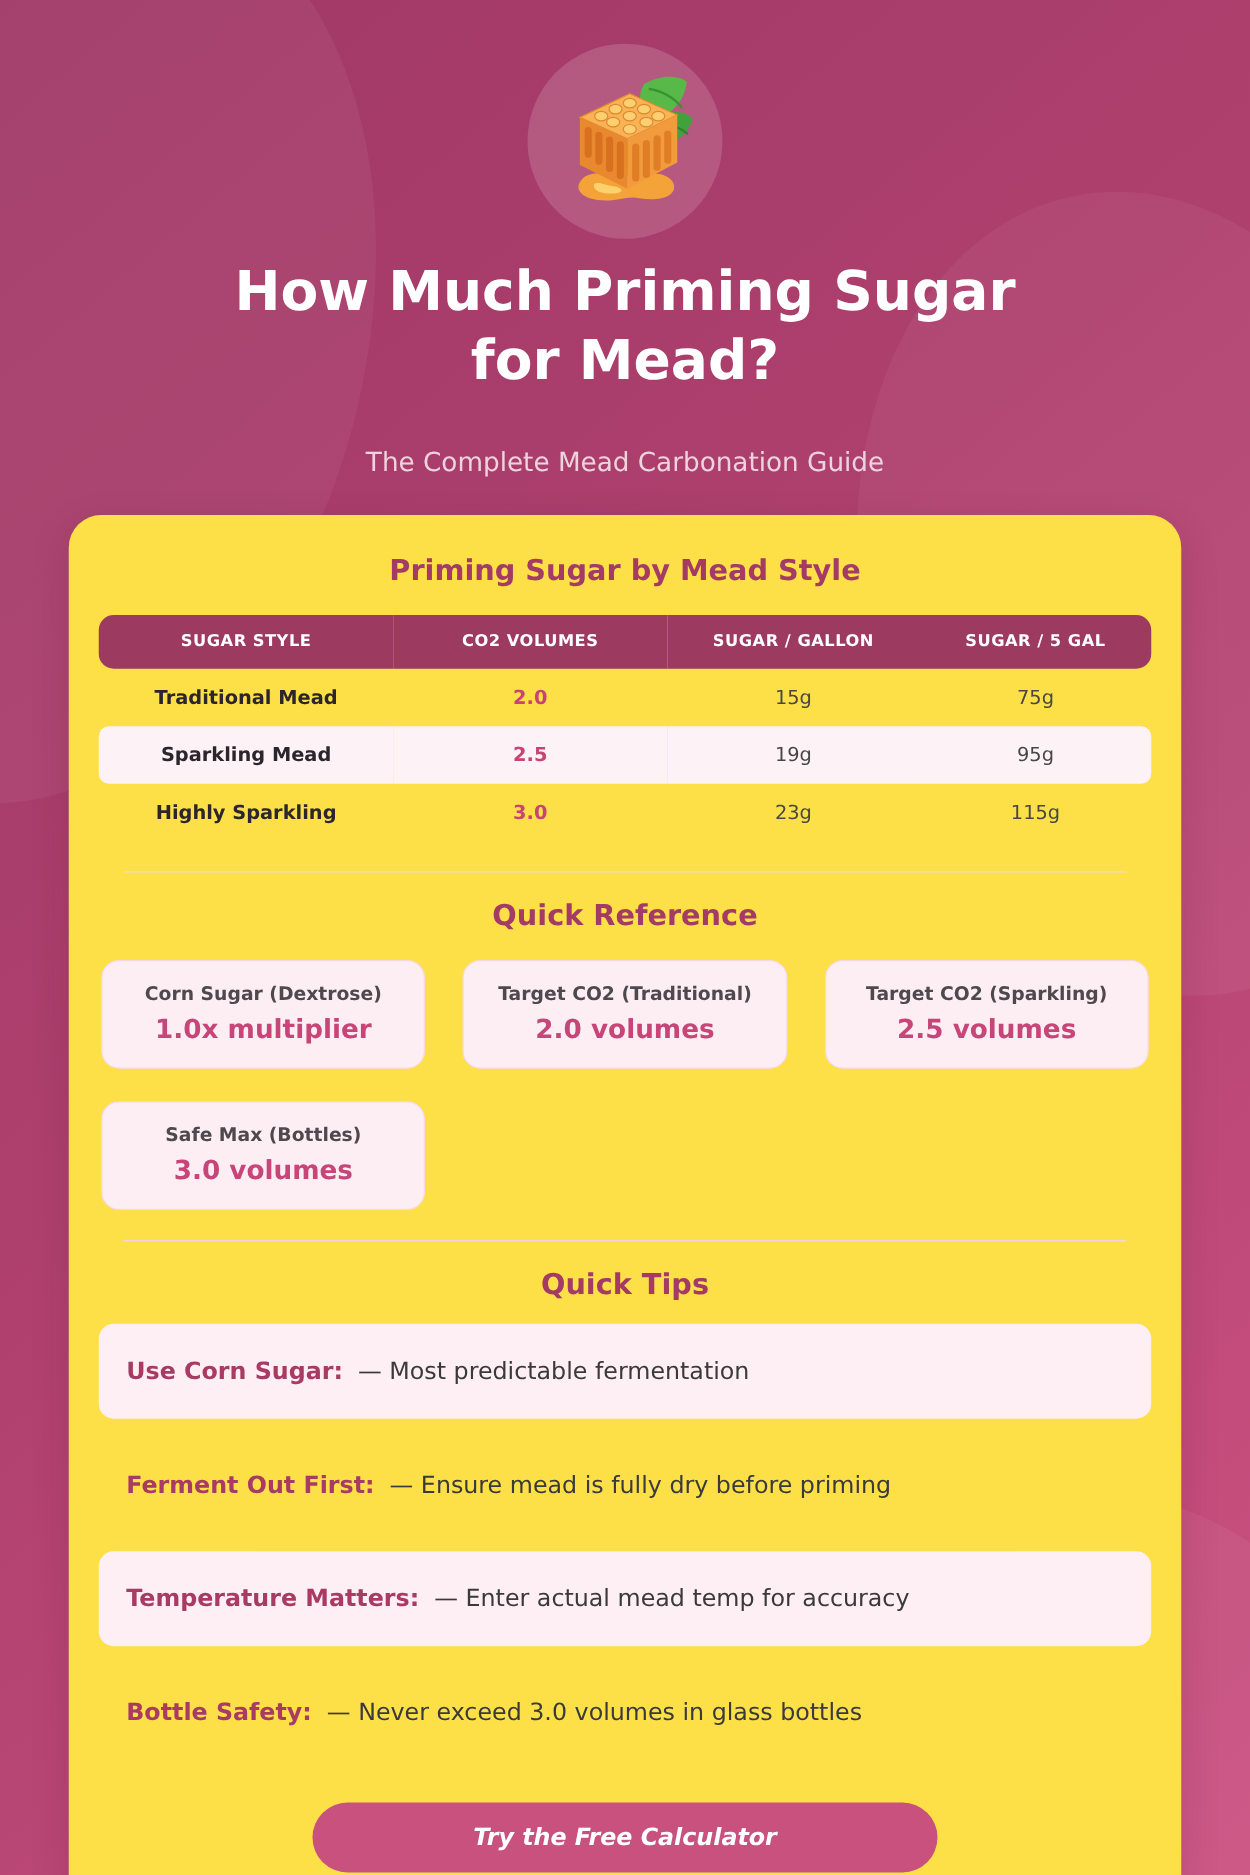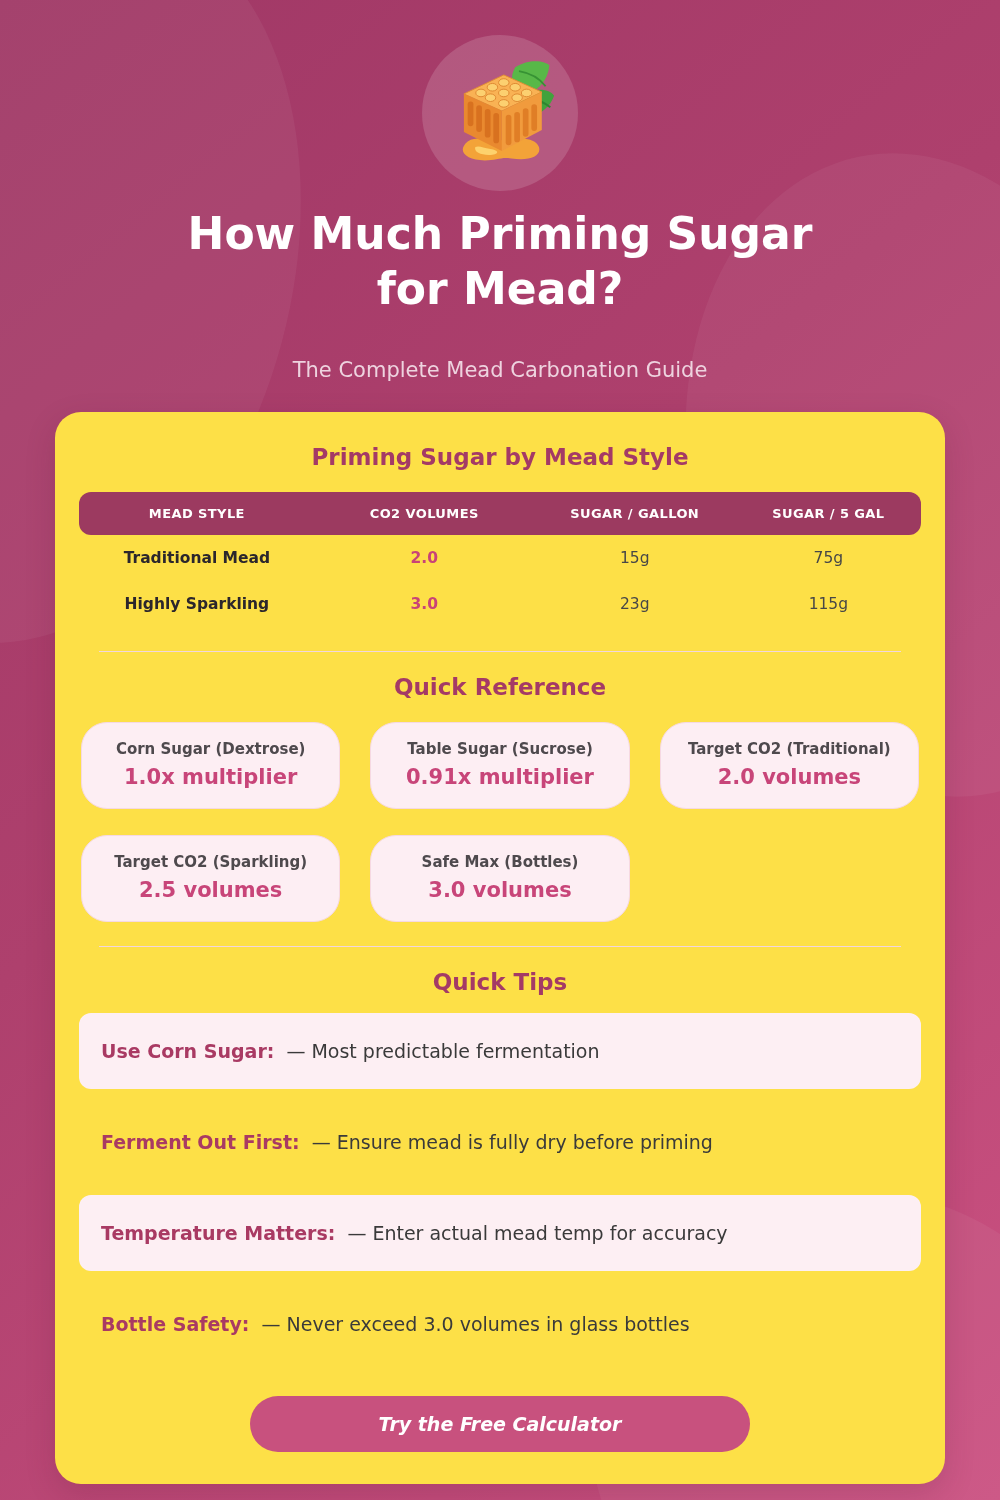--- a/index.html
+++ b/index.html
@@ -61,21 +61,21 @@
   .mead-table td.co2   { font-weight:bold; color:#c94377; }
   .mead-table td.grams { color:#474747; }
 
   .divider { border:none; border-top:1px solid #f1d6e0; margin:24px 20px 22px; }
 
   .ref-grid {
     display:grid; grid-template-columns:repeat(3,1fr); gap:26px 30px;
     margin:22px 2px 6px;
   }
   .ref-box {
-    background:#fdeef3; border:1px solid #f6d9e2; border-radius:26px;
+    background:#fdeef3; border:1px solid #f6d9e2; border-radius:14px;
     text-align:center; padding:17px 8px 19px;
   }
   .ref-label { font-size:15px; font-weight:bold; color:#4e494d; }
   .ref-value { font-size:21px; font-weight:bold; color:#c84579; margin-top:7px; }
 
   .tips { margin-top:18px; }
   .tip {
     padding:27px 22px; font-size:19px; border-radius:12px; margin-bottom:15px;
   }
   .tip.alt { background:#fdeff3; }
@@ -141,56 +141,58 @@
 
 <div class="page-subtitle">The Complete Mead Carbonation Guide</div>
 
 <div class="card">
 
   <div class="section-title first">Priming Sugar by Mead Style</div>
 
   <table class="mead-table">
     <thead>
       <tr>
-        <th>MEAD STYLE</th>
+        <th>SUGAR STYLE</th>
         <th>CO2 VOLUMES</th>
         <th>SUGAR / GALLON</th>
         <th>SUGAR / 5 GAL</th>
       </tr>
     </thead>
     <tbody>
       <tr>
         <td class="style">Traditional Mead</td>
         <td class="co2">2.0</td>
         <td class="grams">15g</td>
         <td class="grams">75g</td>
       </tr>
+      <tr class="alt">
+        <td class="style">Sparkling Mead</td>
+        <td class="co2">2.5</td>
+        <td class="grams">19g</td>
+        <td class="grams">95g</td>
+      </tr>
       <tr>
         <td class="style">Highly Sparkling</td>
         <td class="co2">3.0</td>
         <td class="grams">23g</td>
         <td class="grams">115g</td>
       </tr>
     </tbody>
   </table>
 
   <hr class="divider">
 
   <div class="section-title">Quick Reference</div>
 
   <div class="ref-grid">
     <div class="ref-box">
       <div class="ref-label">Corn Sugar (Dextrose)</div>
       <div class="ref-value">1.0x multiplier</div>
     </div>
     <div class="ref-box">
-      <div class="ref-label">Table Sugar (Sucrose)</div>
-      <div class="ref-value">0.91x multiplier</div>
-    </div>
-    <div class="ref-box">
       <div class="ref-label">Target CO2 (Traditional)</div>
       <div class="ref-value">2.0 volumes</div>
     </div>
     <div class="ref-box">
       <div class="ref-label">Target CO2 (Sparkling)</div>
       <div class="ref-value">2.5 volumes</div>
     </div>
     <div class="ref-box">
       <div class="ref-label">Safe Max (Bottles)</div>
       <div class="ref-value">3.0 volumes</div>

